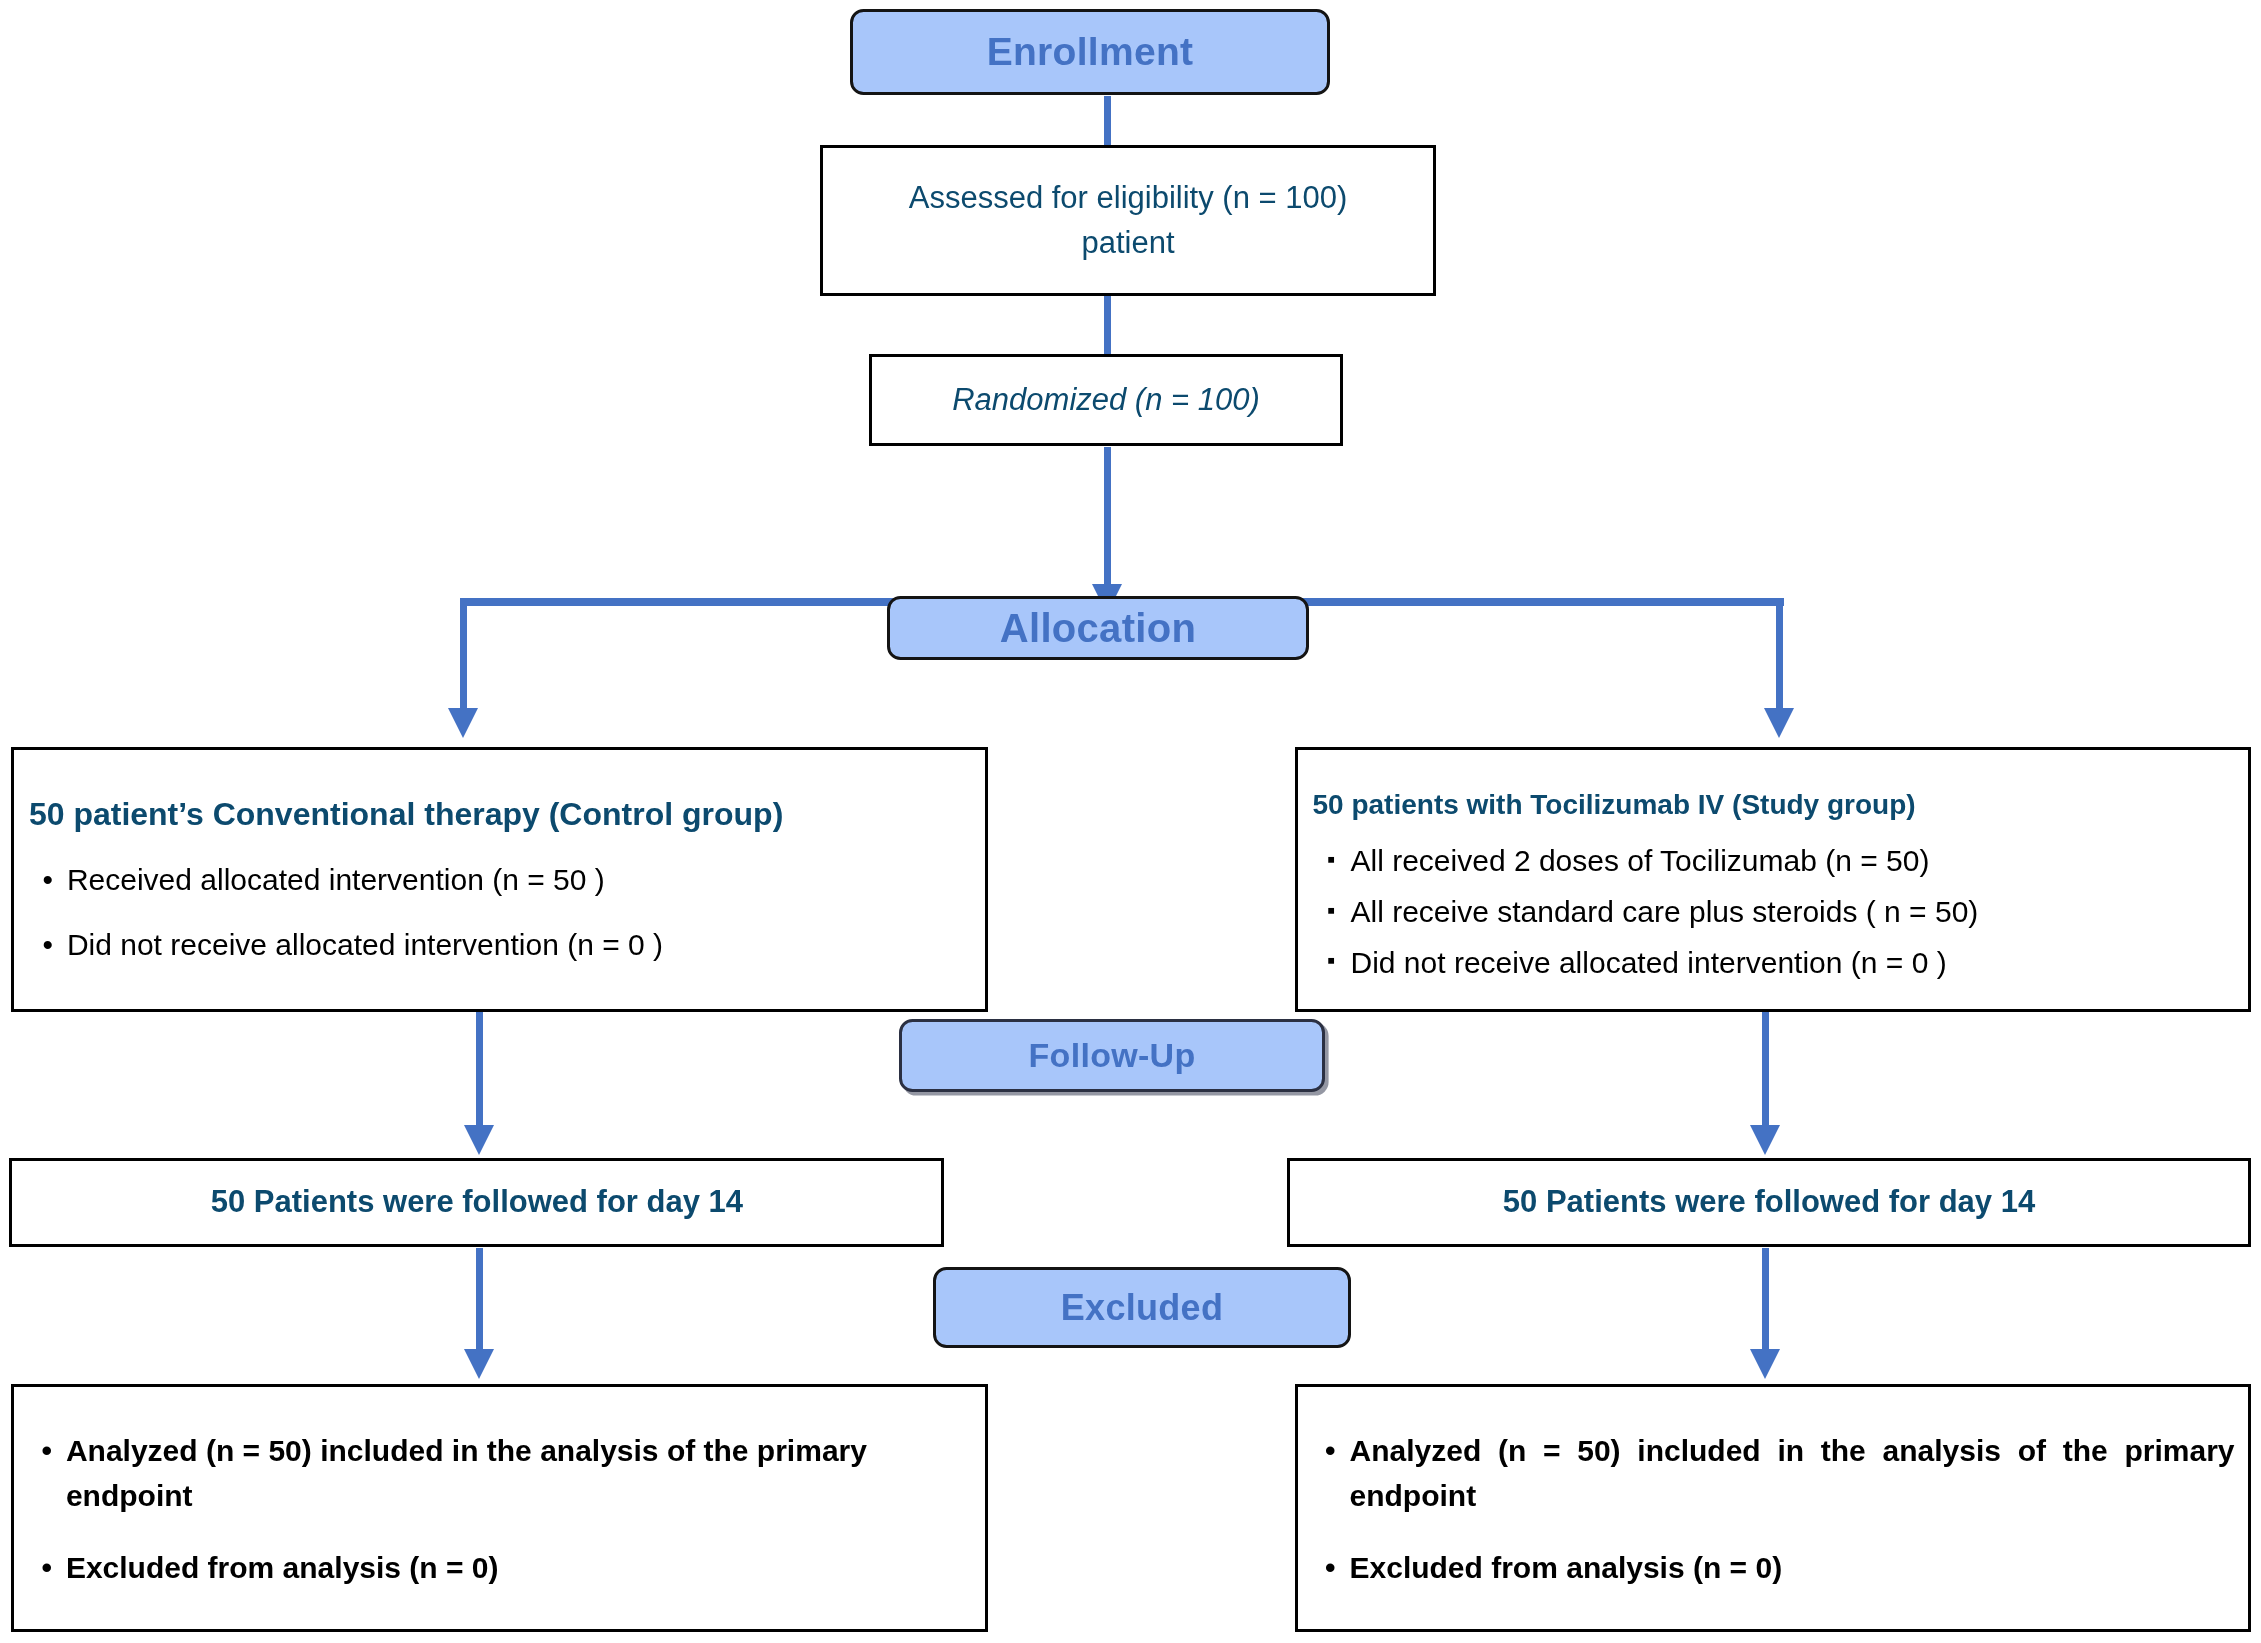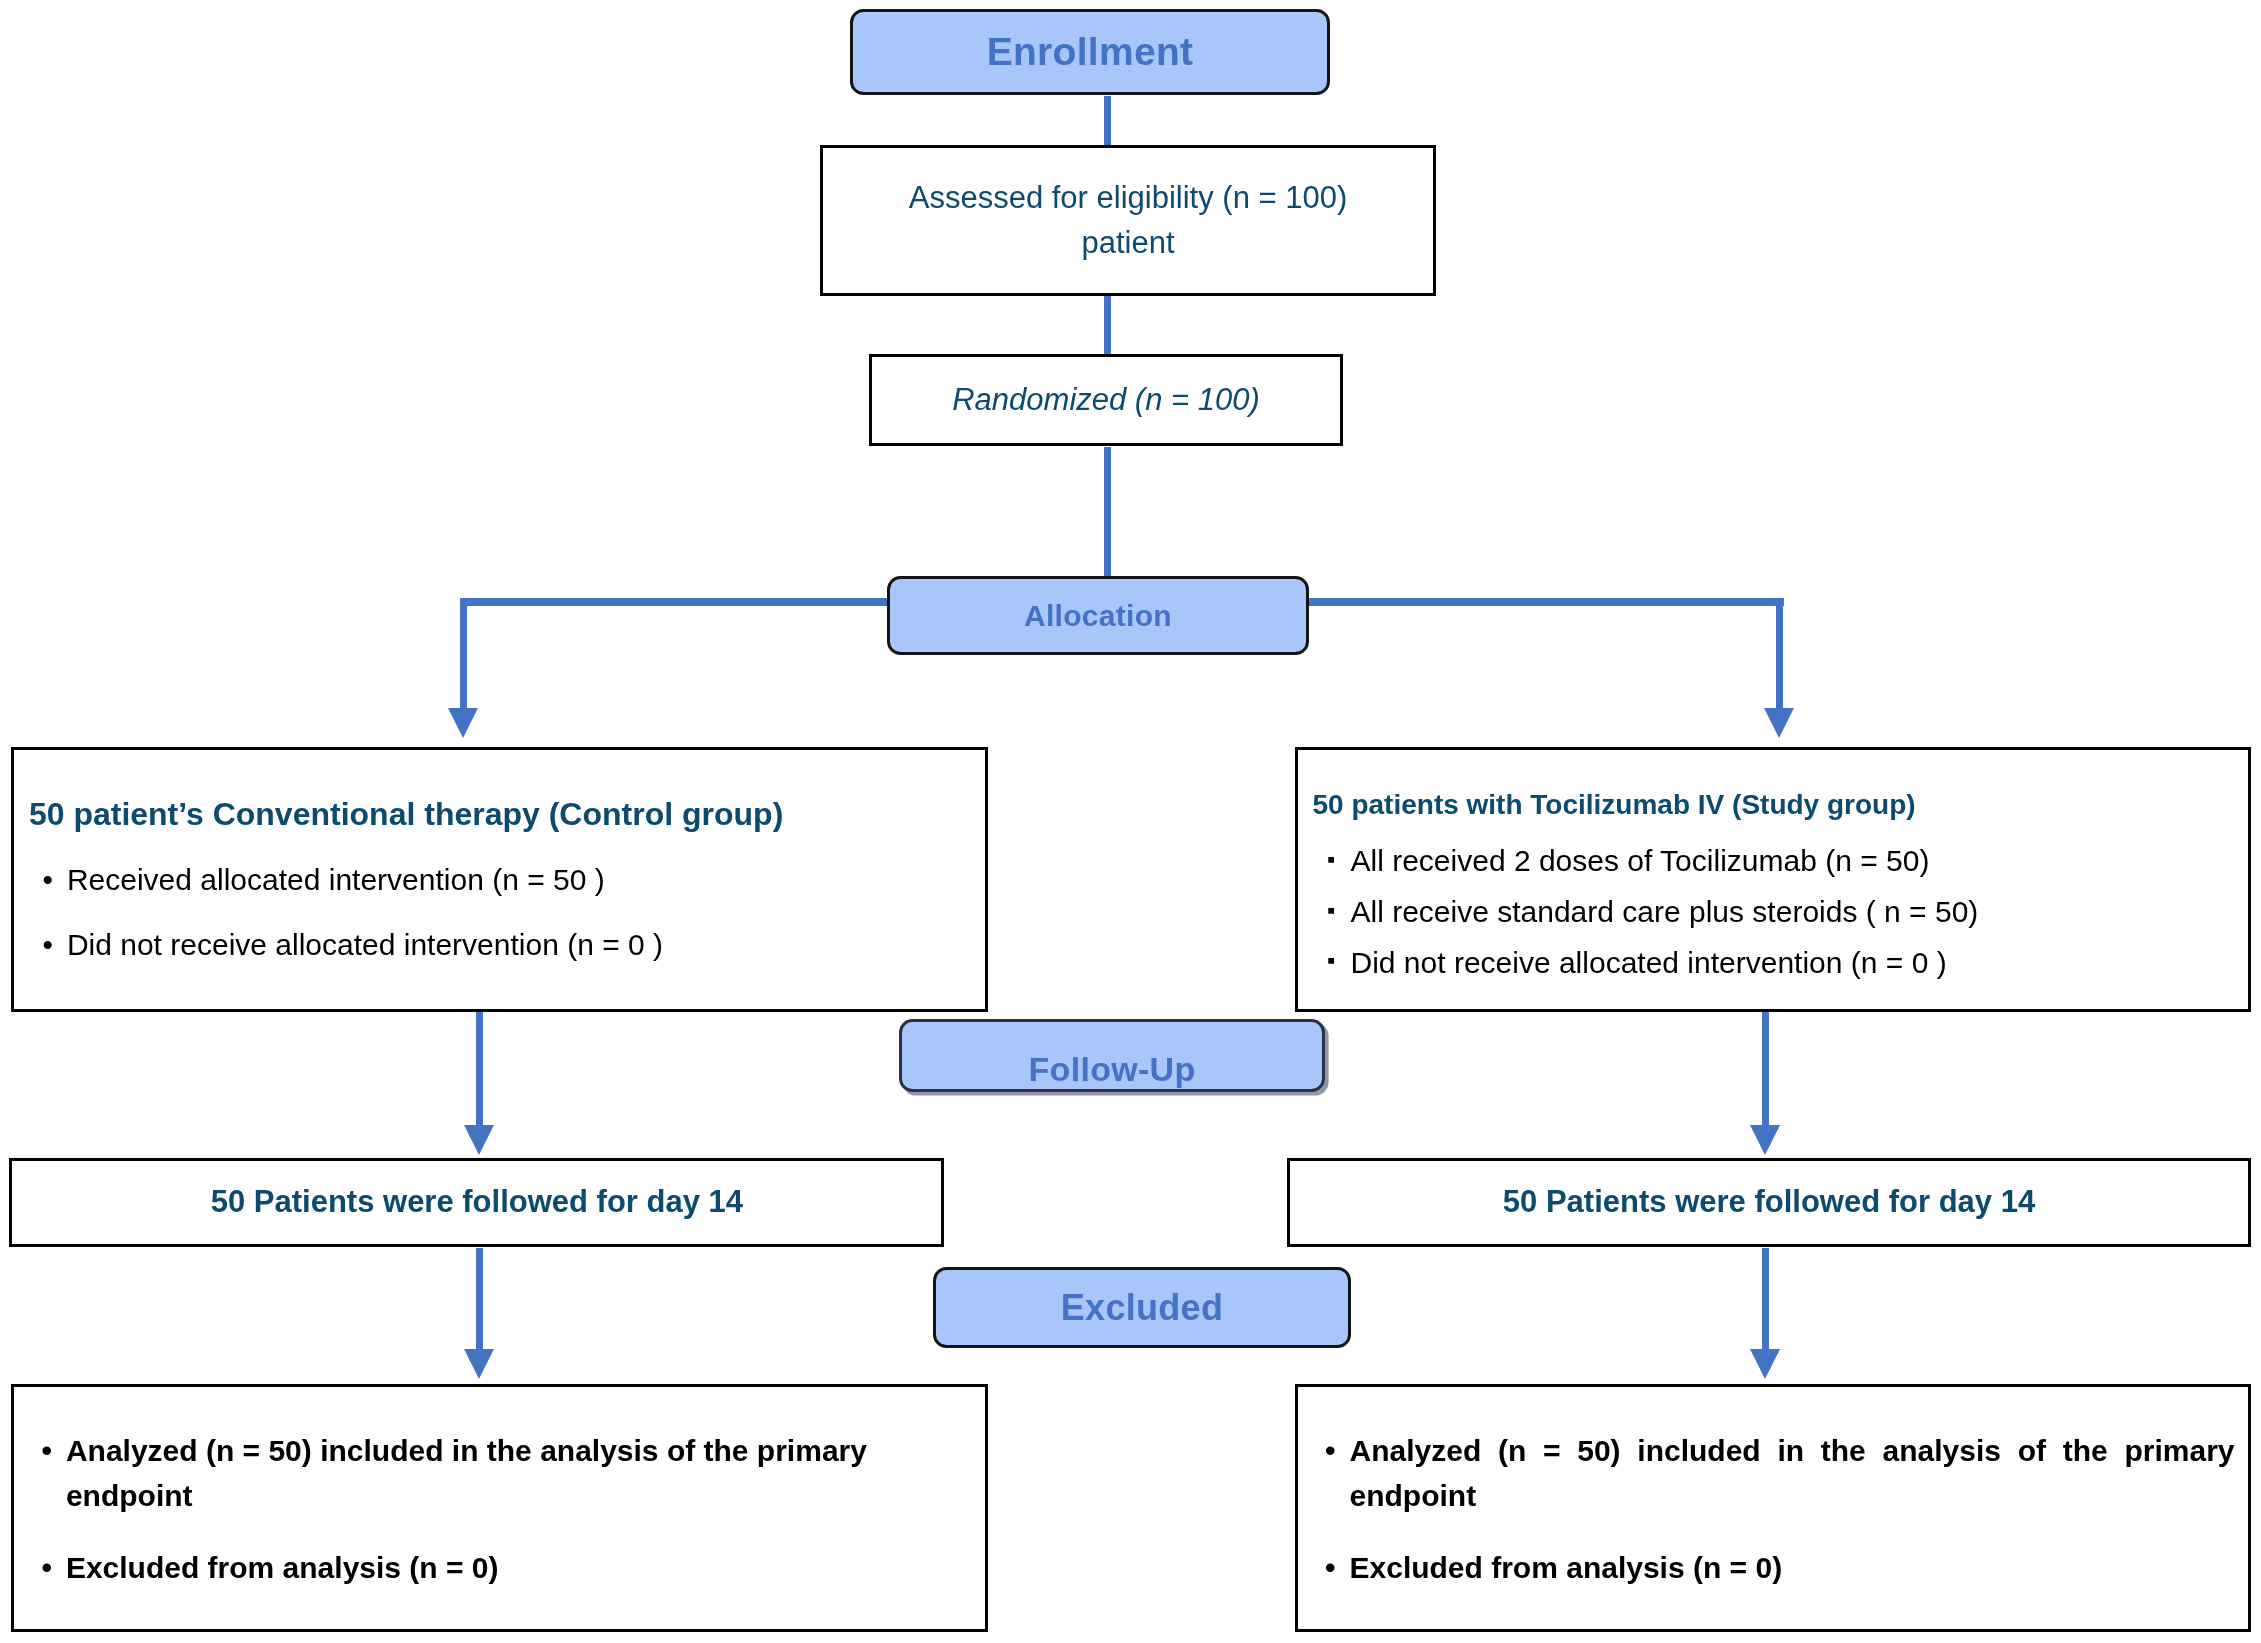--- a/index.html
+++ b/index.html
@@ -28,21 +28,20 @@
     justify-content: center;
     color: #4472C4;
     font-weight: bold;
     letter-spacing: 0.3px;
     z-index: 40;
   }
   .stage-pill.shadowed {
     box-shadow: 3.6px 3.6px 0 rgba(60,66,88,0.55);
     border-width: 3.1px;
     border-color: #2b3042;
-    align-items: flex-end;
   }
 
   
   .node {
     position: absolute;
     background: #ffffff;
     border: 3.6px solid #000000;
     z-index: 30;
   }
   .node-inner {
@@ -140,21 +139,21 @@
   <div class="arrowhead" style="left:1092px; top:584px;"></div>
 
   <div class="hline" style="left:460px; top:598px; width:1324px; height:8.3px;"></div>
 
   <div class="vline" style="left:460px; top:598px; width:7.3px; height:117px;"></div>
   <div class="arrowhead" style="left:448px; top:708px;"></div>
 
   <div class="vline" style="left:1776px; top:598px; width:7.3px; height:117px;"></div>
   <div class="arrowhead" style="left:1764px; top:708px;"></div>
 
-  <div class="stage-pill" style="left:887px; top:576px; width:422px; height:79px; font-size:30px;">
+  <div class="stage-pill" style="left:887px; top:596px; width:422px; height:64px; font-size:40px;">
     <span>Allocation</span>
   </div>
 
   <div class="node" style="left:11.4px; top:747px; width:977px; height:265px;">
     <div class="node-inner" style="padding:17.7px 14.5px;">
       <div class="node-title" style="font-size:32px; margin-bottom:25px;">50 patient’s Conventional therapy (Control group)</div>
       <ul class="blist">
         <li style="font-size:30px; margin-bottom:24px;">
           <span class="bullet">•</span>
           <span>Received allocated intervention  (n = 50 )</span>

